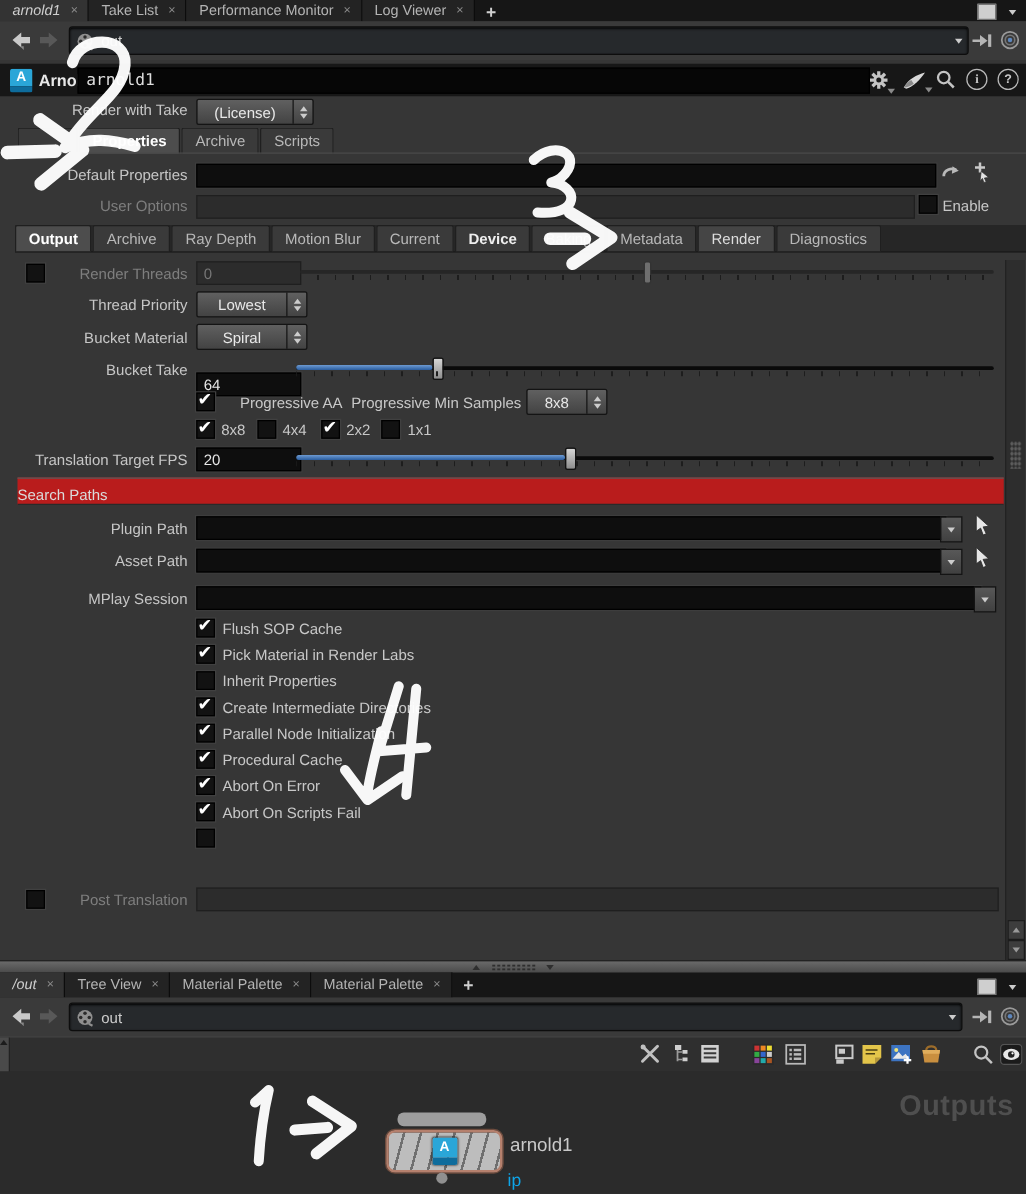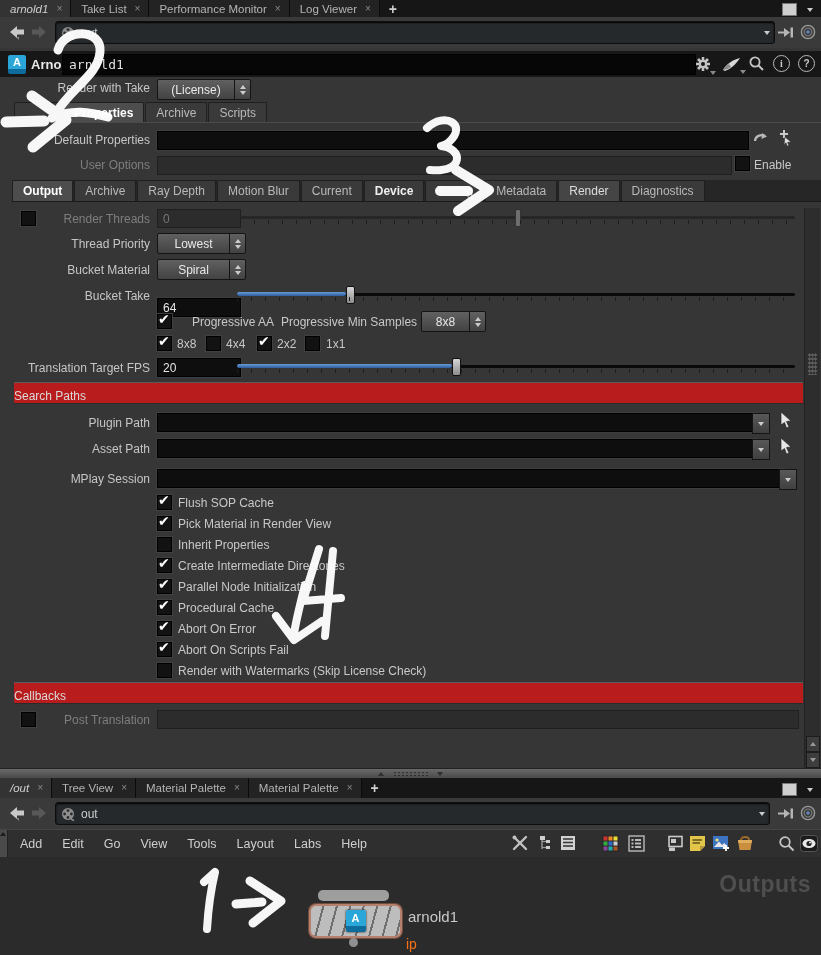--- a/index.html
+++ b/index.html
@@ -67,21 +67,21 @@
   #node{position:absolute;left:309px;top:47px;width:89px;height:30px;border-radius:7px;
         background:repeating-linear-gradient(105deg,#bdbdbd 0 11px,#6f6f6f 11px 13px);
         border:2px solid #b5806d;box-shadow:0 0 0 1px #6e4c3e;}
   #nodebar{position:absolute;left:318px;top:33px;width:71px;height:11px;border-radius:5px;background:#9e9e9e;}
   #nodedot{position:absolute;left:349px;top:81px;width:9px;height:9px;border-radius:50%;background:#909090;}
   .badge{position:absolute;left:50%;top:50%;transform:translate(-50%,-50%);width:20px;height:22px;border-radius:2px;
          overflow:hidden;display:flex;flex-direction:column;box-shadow:0 0 2px #000;}
   .badge .bt{flex:1;background:#2aa6d8;color:#fff;font-weight:bold;font-size:11px;display:flex;align-items:center;justify-content:center;}
   .badge .bb{height:6px;background:#0e6c9c;}
   .nodelabel{position:absolute;left:408px;top:51px;font-size:15px;color:#c9c9c9;}
-  .outlabel{position:absolute;left:406px;top:79px;font-size:14px;color:#f97316;}
+  .outlabel{position:absolute;left:406px;top:79px;font-size:14px;color:#0ea5e9;}
   
   #overlay{position:absolute;left:0;top:0;z-index:50;pointer-events:none;}
   svg{display:block;}
 </style>
 </head>
 <body>
 
 <div id="app">
 
   <div class="tabbar" style="top:0;height:17px;font-size:11.5px;">
@@ -338,21 +338,21 @@
         <span class="td"></span>
       </div>
 
     <div id="optlist">
         <div style="position: absolute; left: 0px; top: 444px; width: 800px; height: 21px;">
           <span class="cb on" style="left: 157px; top: 3px;"></span>
           <span class="abs" style="left: 178px; top: 4px;">Flush SOP Cache</span>
         </div>
         <div style="position: absolute; left: 0px; top: 465px; width: 800px; height: 21px;">
           <span class="cb on" style="left: 157px; top: 3px;"></span>
-          <span class="abs" style="left: 178px; top: 4px;">Pick Material in Render View</span>
+          <span class="abs" style="left: 178px; top: 4px;">Pick Material in Render Labs</span>
         </div>
         <div style="position: absolute; left: 0px; top: 486px; width: 800px; height: 21px;">
           <span class="cb" style="left: 157px; top: 3px;"></span>
           <span class="abs" style="left: 178px; top: 4px;">Inherit Properties</span>
         </div>
         <div style="position: absolute; left: 0px; top: 507px; width: 800px; height: 21px;">
           <span class="cb on" style="left: 157px; top: 3px;"></span>
           <span class="abs" style="left: 178px; top: 4px;">Create Intermediate Directories</span>
         </div>
         <div style="position: absolute; left: 0px; top: 528px; width: 800px; height: 21px;">
@@ -366,27 +366,23 @@
         <div style="position: absolute; left: 0px; top: 570px; width: 800px; height: 21px;">
           <span class="cb on" style="left: 157px; top: 3px;"></span>
           <span class="abs" style="left: 178px; top: 4px;">Abort On Error</span>
         </div>
         <div style="position: absolute; left: 0px; top: 591px; width: 800px; height: 21px;">
           <span class="cb on" style="left: 157px; top: 3px;"></span>
           <span class="abs" style="left: 178px; top: 4px;">Abort On Scripts Fail</span>
         </div>
         <div style="position: absolute; left: 0px; top: 612px; width: 800px; height: 21px;">
           <span class="cb" style="left: 157px; top: 3px;"></span>
-          <span class="abs" style="left: 178px; top: 4px;">Render with Watermarks (Skip License Check)</span>
-        </div>
-      </div>
-
-    <div class="sechdr" style="top:634px;">
-        <span>Callbacks</span>
-      </div>
+        </div>
+      </div>
+
     <span class="cb" style="left:21px;top:664px;"></span>
     <span class="plabel dim" style="top:665px;">Post Translation</span>
     <div class="input disabled" style="left:157px;top:662px;width:630px;"></div>
 
     <div class="abs" style="left:804px;top:160px;width:15px;height:560px;background:#2d2d2d;border-left:1px solid #222;">
       <div class="abs" style="left:3px;top:145px;width:9px;height:22px;background:radial-gradient(#5d5d5d 1px,transparent 1.4px);background-size:3px 4px;"></div>
       <div class="abs" style="left:1px;top:528px;width:12px;height:14px;background:#3d3d3d;border:1px solid #1c1c1c;display:flex;align-items:center;justify-content:center;">
           <span class="tu" style="border-bottom-color:#999;"></span>
         </div>
       <div class="abs" style="left:1px;top:544px;width:12px;height:14px;background:#3d3d3d;border:1px solid #1c1c1c;display:flex;align-items:center;justify-content:center;">
@@ -464,30 +460,20 @@
           <circle cx="8" cy="8" r="3.8" fill="none" stroke="#777" stroke-width="1.3"></circle>
           <circle cx="8" cy="8" r="1.8" fill="#5e87bd"></circle>
         </svg>
       </span>
   </div>
 
   <div class="menubar" style="top:829px;height:28px;">
     <div class="abs" style="left:0;top:0;width:7px;height:28px;background:#4a4a4a;border-right:1px solid #222;">
       <span class="tu" style="position:absolute;left:0px;top:2px;border-bottom-color:#1c1c1c;"></span>
       </div>
-    <div style="margin-left:10px;display:flex;">
-      <span class="menu">Add</span>
-      <span class="menu">Edit</span>
-      <span class="menu">Go</span>
-      <span class="menu">View</span>
-      <span class="menu">Tools</span>
-      <span class="menu">Layout</span>
-      <span class="menu">Labs</span>
-      <span class="menu">Help</span>
-    </div>
     <span class="mi" style="left:511px;">
       <svg width="18" height="18" viewBox="0 0 18 18">
           <g stroke="#c0c0c0" stroke-width="2.4" stroke-linecap="round">
             <line x1="3" y1="3" x2="15" y2="15"></line>
             <line x1="15" y1="3" x2="3" y2="15"></line>
           </g>
           <circle cx="3.5" cy="3.5" r="2" fill="#c0c0c0"></circle>
         </svg>
       </span>
     <span class="mi" style="left:537px;">

